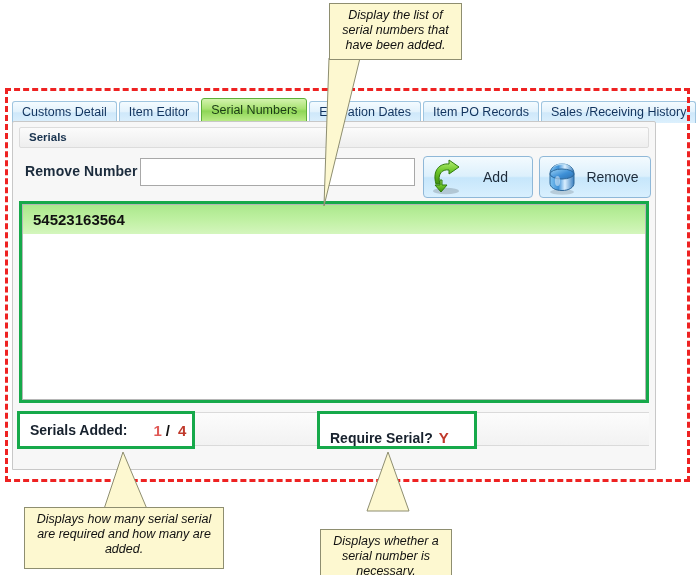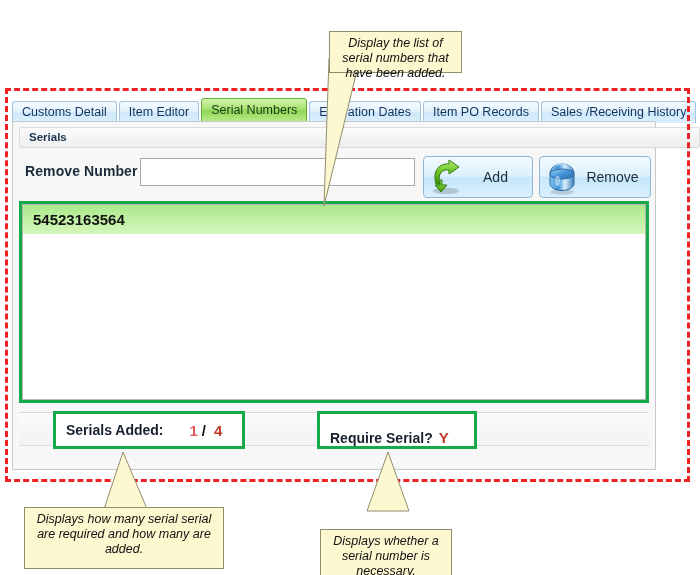--- a/index.html
+++ b/index.html
@@ -86,21 +86,21 @@
     border: 1px solid #c8c8c8;
     border-radius: 2px 2px 0 0;
     background: #f7f7f7;
   }
 
   
   #group-header {
     position: absolute;
     left: 6px;
     top: 5px;
-    width: 681px;
+    width: 630px;
     height: 21px;
     box-sizing: border-box;
     background: linear-gradient(to bottom, #fbfbfb 0%, #eeeeee 100%);
     border: 1px solid #dcdcdc;
     border-radius: 2px;
   }
   #group-header-label {
     position: absolute;
     left: 9px;
     top: 3px;
@@ -216,21 +216,21 @@
     position: absolute;
     top: -2px;
     height: 38px;
     box-sizing: border-box;
     border: 3px solid #16a94a;
     background: #ffffff;
     display: flex;
     align-items: center;
     padding-left: 10px;
   }
-  #serials-added-box  { left: -2px;  width: 192px; margin-left: 36px; }
+  #serials-added-box  { left: -2px;  width: 178px; }
   #require-serial-box { left: 298px; width: 160px; align-items: flex-end; }
   .status-label {
     font-size: 14px;
     font-weight: bold;
     color: #17212d;
   }
   .status-value {
     font-size: 15px;
     font-weight: bold;
     color: #c0392b;
@@ -248,21 +248,21 @@
     background: #fdf8d0;
     border: 1px solid #8e8e70;
     font-size: 12.5px;
     font-style: italic;
     color: #111111;
     text-align: center;
     line-height: 15px;
     padding: 4px 6px;
     z-index: 12;
   }
-  #callout-top    { left: 329px; top: 3px;   width: 133px; height: 42px; margin-top: 28px; }
+  #callout-top    { left: 329px; top: 3px;   width: 133px; height: 57px; }
   #callout-left   { left: 24px;  top: 507px; width: 200px; height: 62px; }
   #callout-right  { left: 320px; top: 529px; width: 132px; height: 60px; }
 
   .pointer-svg {
     position: absolute;
     z-index: 11;
     pointer-events: none;
     overflow: visible;
   }
   #pointer-top   { left: 300px; top: 58px;  width: 190px; height: 152px; }

